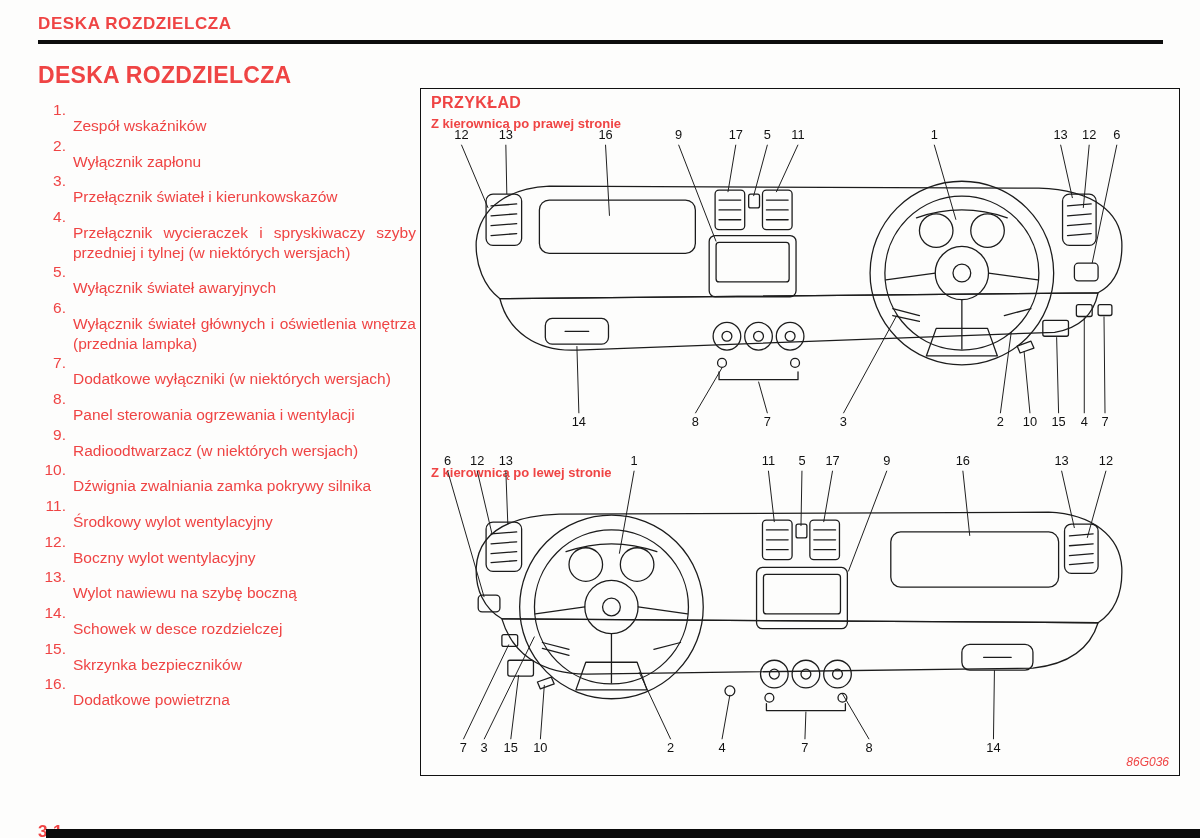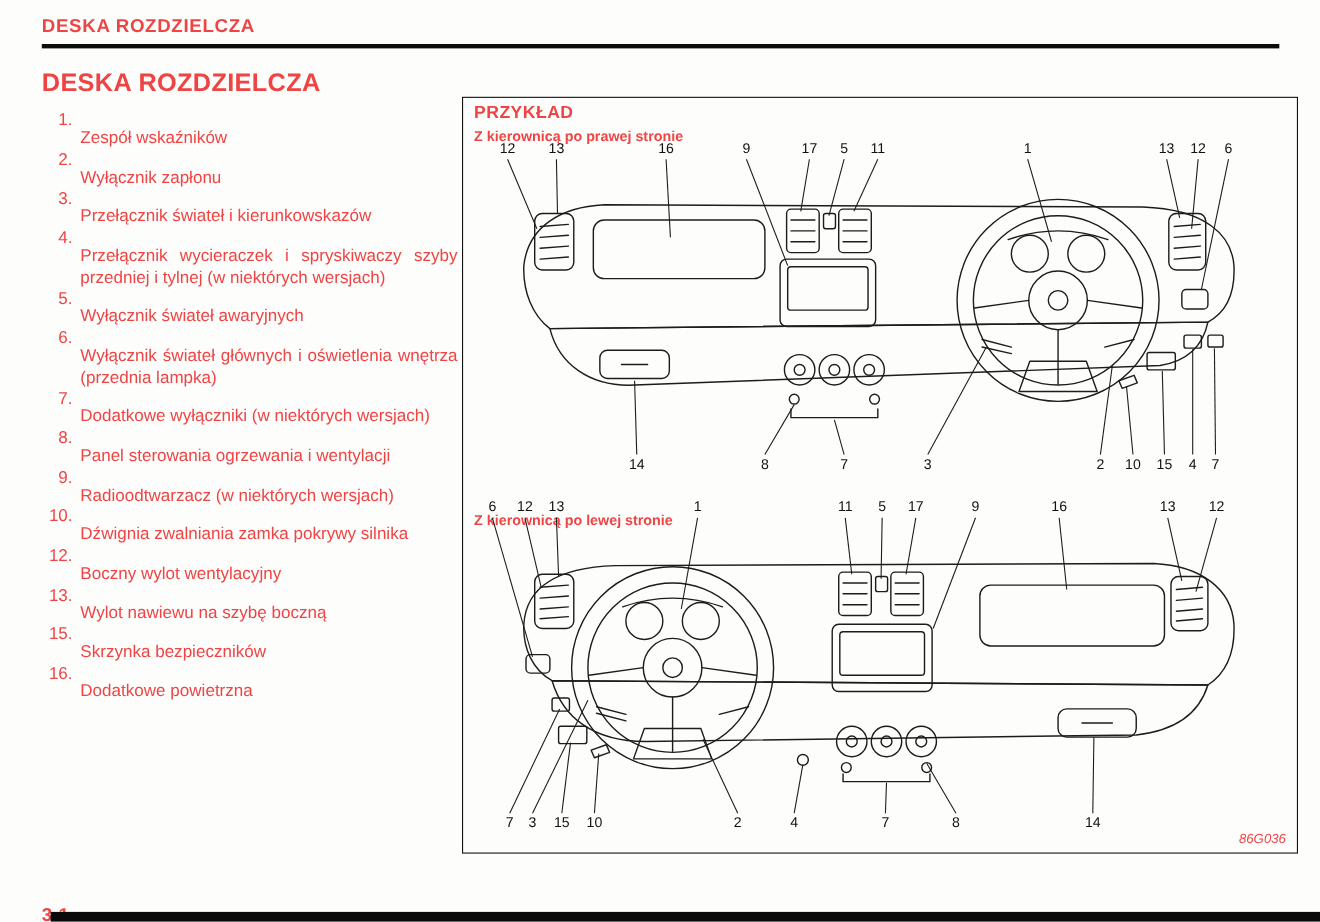--- a/index.html
+++ b/index.html
@@ -78,26 +78,34 @@
       </div>
     <div class="item">
         <span class="num">9.</span>
         <span class="txt">Radioodtwarzacz (w niektórych wersjach)</span>
       </div>
     <div class="item">
         <span class="num">10.</span>
         <span class="txt">Dźwignia zwalniania zamka pokrywy silnika</span>
       </div>
     <div class="item">
+        <span class="num">11.</span>
+        <span class="txt">Środkowy wylot wentylacyjny</span>
+      </div>
+    <div class="item">
         <span class="num">12.</span>
         <span class="txt">Boczny wylot wentylacyjny</span>
       </div>
     <div class="item">
         <span class="num">13.</span>
         <span class="txt">Wylot nawiewu na szybę boczną</span>
+      </div>
+    <div class="item">
+        <span class="num">14.</span>
+        <span class="txt">Schowek w desce rozdzielczej</span>
       </div>
     <div class="item">
         <span class="num">15.</span>
         <span class="txt">Skrzynka bezpieczników</span>
       </div>
     <div class="item">
         <span class="num">16.</span>
         <span class="txt">Dodatkowe powietrzna</span>
       </div>
   </div>

